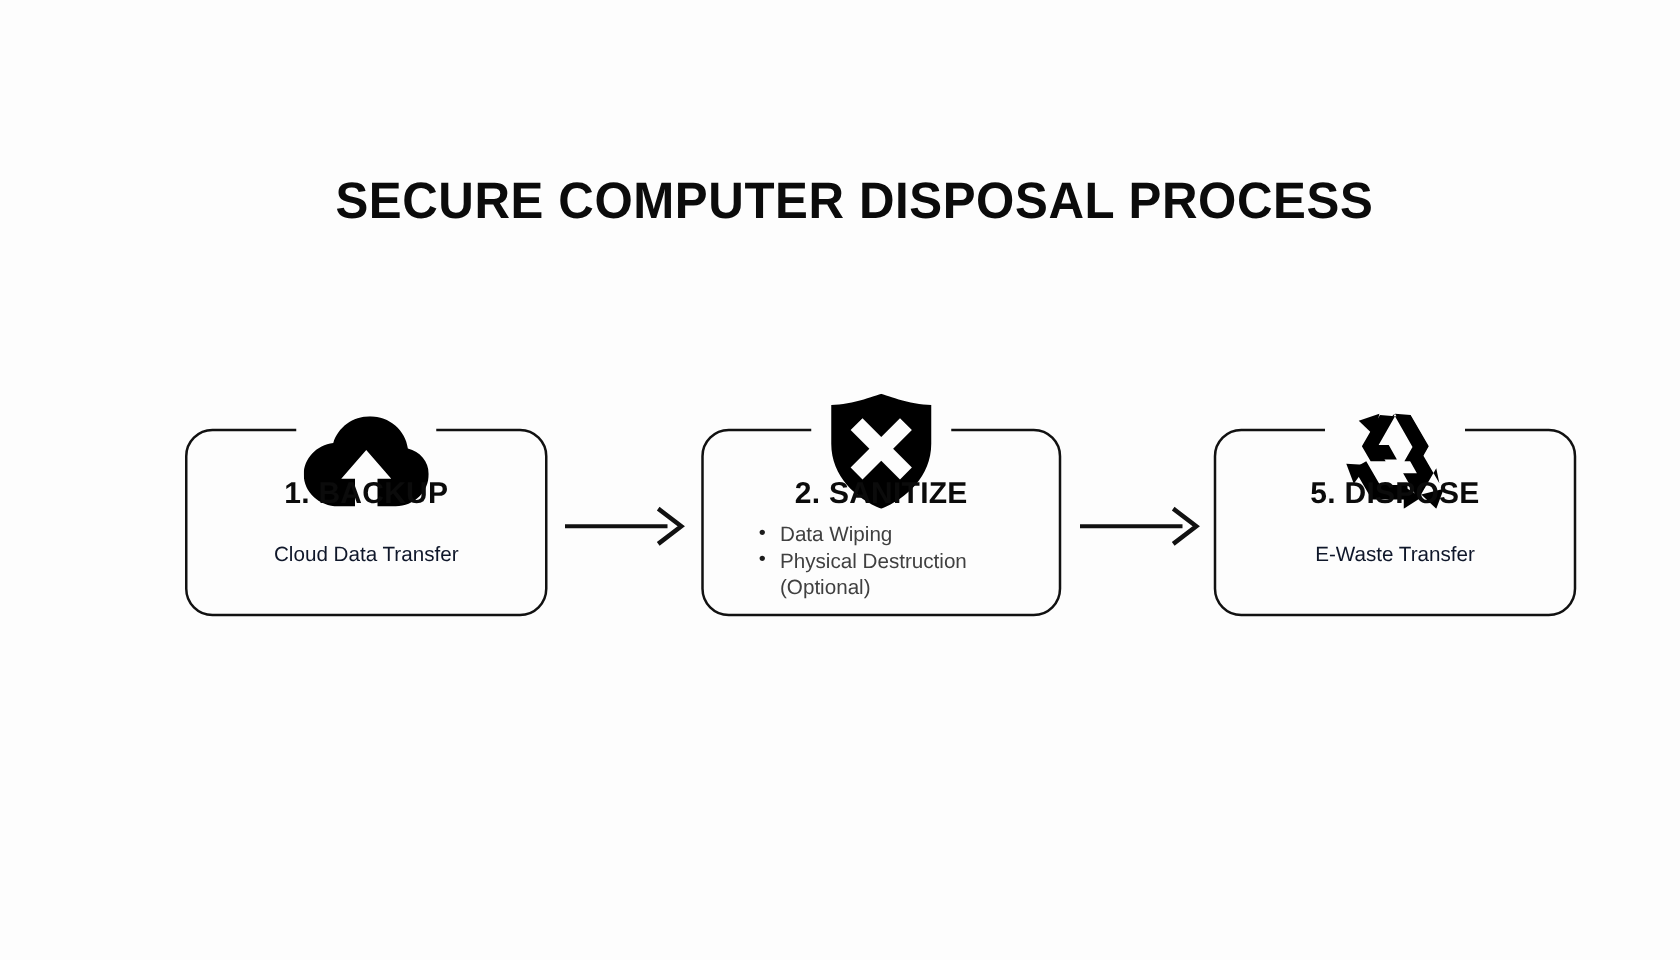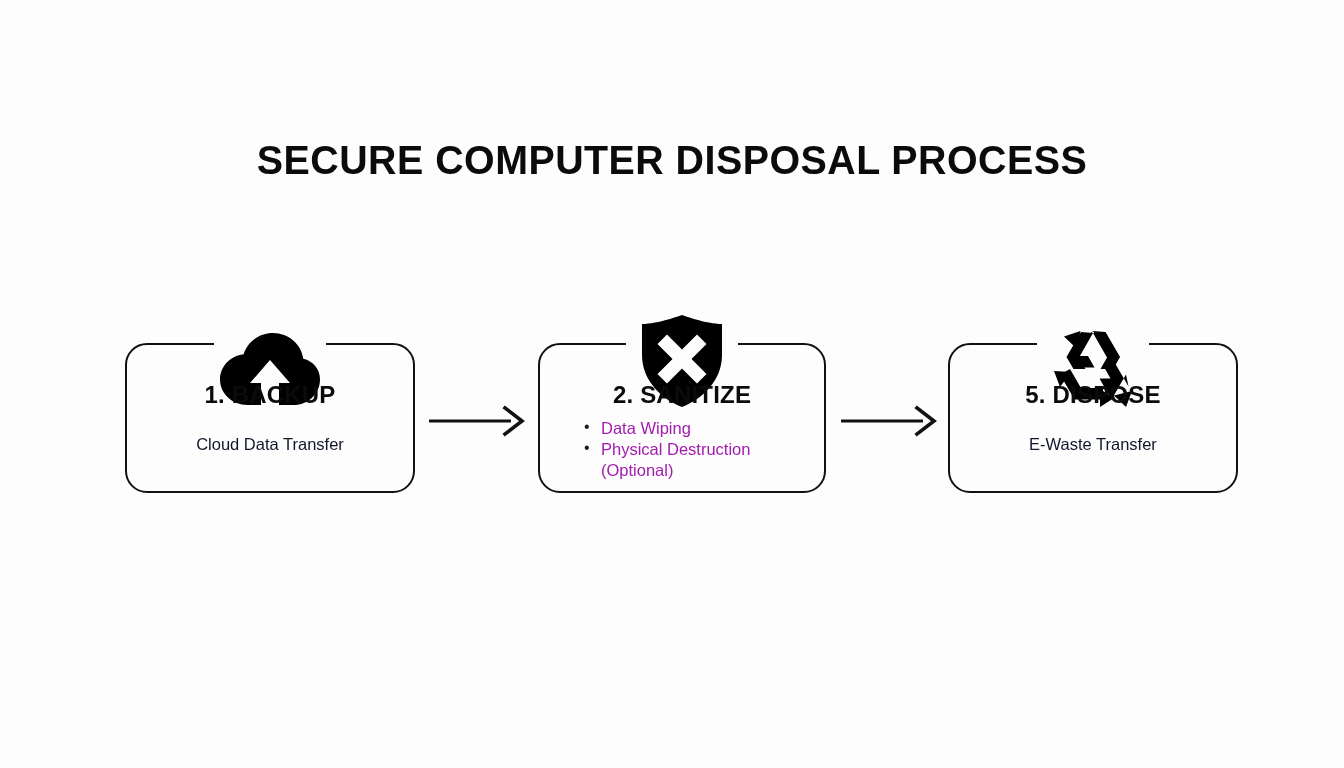--- a/index.html
+++ b/index.html
@@ -10,20 +10,21 @@
     width: 1344px;
     height: 768px;
     background: #fdfdfd;
     font-family: "Liberation Sans", sans-serif;
     overflow: hidden;
     position: relative;
   }
   .canvas {
     position: absolute;
     inset: 0;
+    margin-left: 23px;
   }
 
   
   .page-title {
     position: absolute;
     left: 0;
     right: 0;
     top: 136px;
     text-align: center;
     font-size: 41px;
@@ -93,21 +94,21 @@
     margin: 10px 0 0 0;
     padding: 0;
     list-style: none;
     align-self: flex-start;
     margin-left: 44px;
     text-align: left;
   }
   .bullets li {
     position: relative;
     font-size: 16.5px;
-    color: #a21caf;
+    color: #404040;
     line-height: 1.26;
     padding-left: 17px;
     max-width: 200px;
   }
   .bullets li::before {
     content: "\2022";
     position: absolute;
     left: 0;
     top: -1px;
     font-size: 16px;

